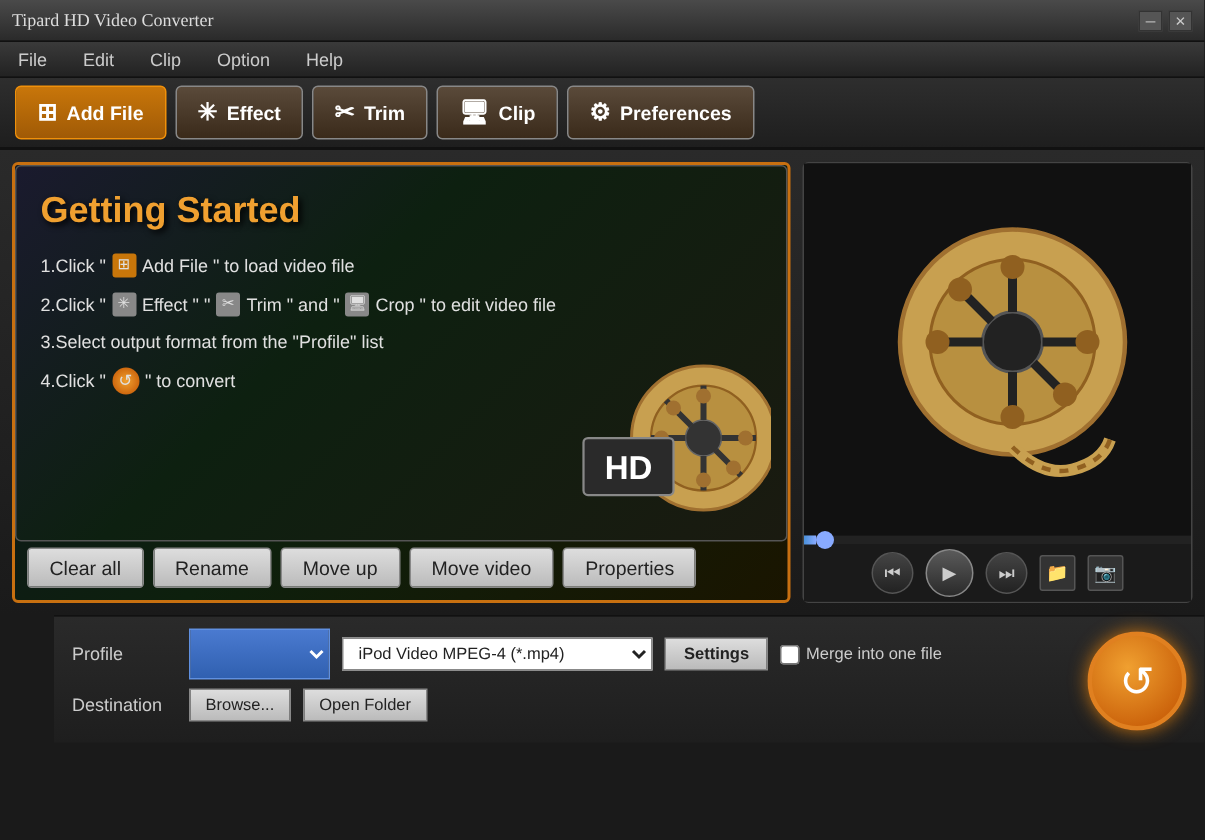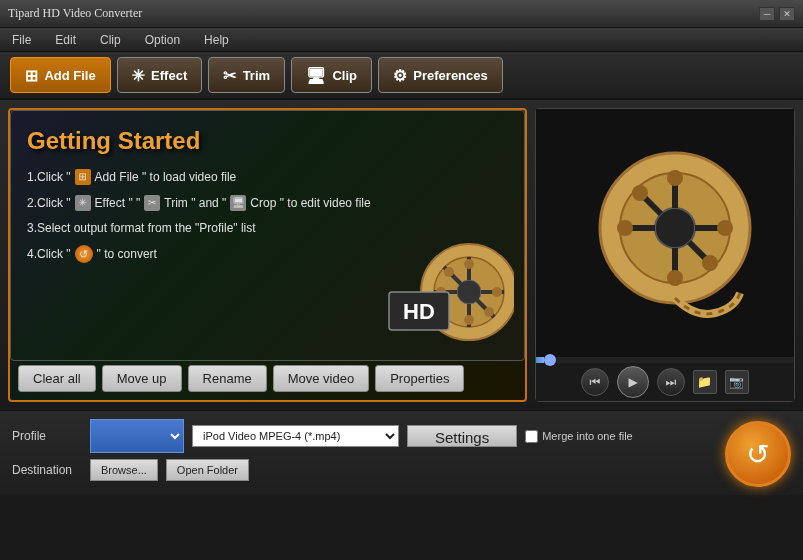--- a/index.html
+++ b/index.html
@@ -273,27 +273,28 @@
       background: #fff;
       border: 1px solid #888;
       color: #222;
       padding: 3px 6px;
       width: 207px;
       font-size: 11px;
       cursor: pointer;
       height: 22px;
     }
     .settings-btn {
-      padding: 3px 27px;
+      padding: 3px 12px;
       border: 1px solid #888;
       background: linear-gradient(to bottom, #ddd, #bbb);
       color: #222;
-      font-size: 15px;
+      font-size: 11px;
       cursor: pointer;
       height: 22px;
+      font-weight: bold;
     }
     .merge-row {
       display: flex;
       align-items: flex-start;
       gap: 4px;
       color: #ccc;
       font-size: 11px;
     }
     .dest-input {
       flex: 1;
@@ -453,22 +454,22 @@
           <circle cx="105" cy="75" r="5" fill="#a07030"></circle>
 
           <rect x="5" y="55" width="60" height="38" rx="3" fill="#2a2a2a" stroke="#888" stroke-width="1.5"></rect>
           <text x="35" y="82" text-anchor="middle" fill="#fff" font-size="22" font-weight="bold" font-family="Arial">HD</text>
         </svg>
       </div>
     </div>
 
     <div id="action-buttons">
       <button class="action-btn">Clear all</button>
+      <button class="action-btn">Rename</button>
       <button class="action-btn">Move up</button>
-      <button class="action-btn">Rename</button>
       <button class="action-btn">Move video</button>
       <button class="action-btn">Properties</button>
     </div>
   </div>
 
   <div id="preview-panel">
     <div id="preview-screen">
 
       <svg width="200" height="190" viewBox="0 0 200 190">
 
@@ -501,21 +502,21 @@
     <div id="preview-controls">
       <div class="ctrl-btn">⏮</div>
       <div class="ctrl-btn play">▶</div>
       <div class="ctrl-btn">⏭</div>
       <div class="ctrl-folder">📁</div>
       <div class="ctrl-screenshot">📷</div>
     </div>
   </div>
 </div>
 
-<div id="bottom-area" style="position:relative;">
+<div id="bottom-area" style="position:relative;margin-left:36px;">
   <div class="bottom-row">
     <span class="bottom-label">Profile</span>
     <select class="profile-select">
       <option>All Profiles</option>
     </select>
     <select class="format-select">
       <option>iPod Video MPEG-4 (*.mp4)</option>
     </select>
     <button class="settings-btn">Settings</button>
     <div class="merge-row">

